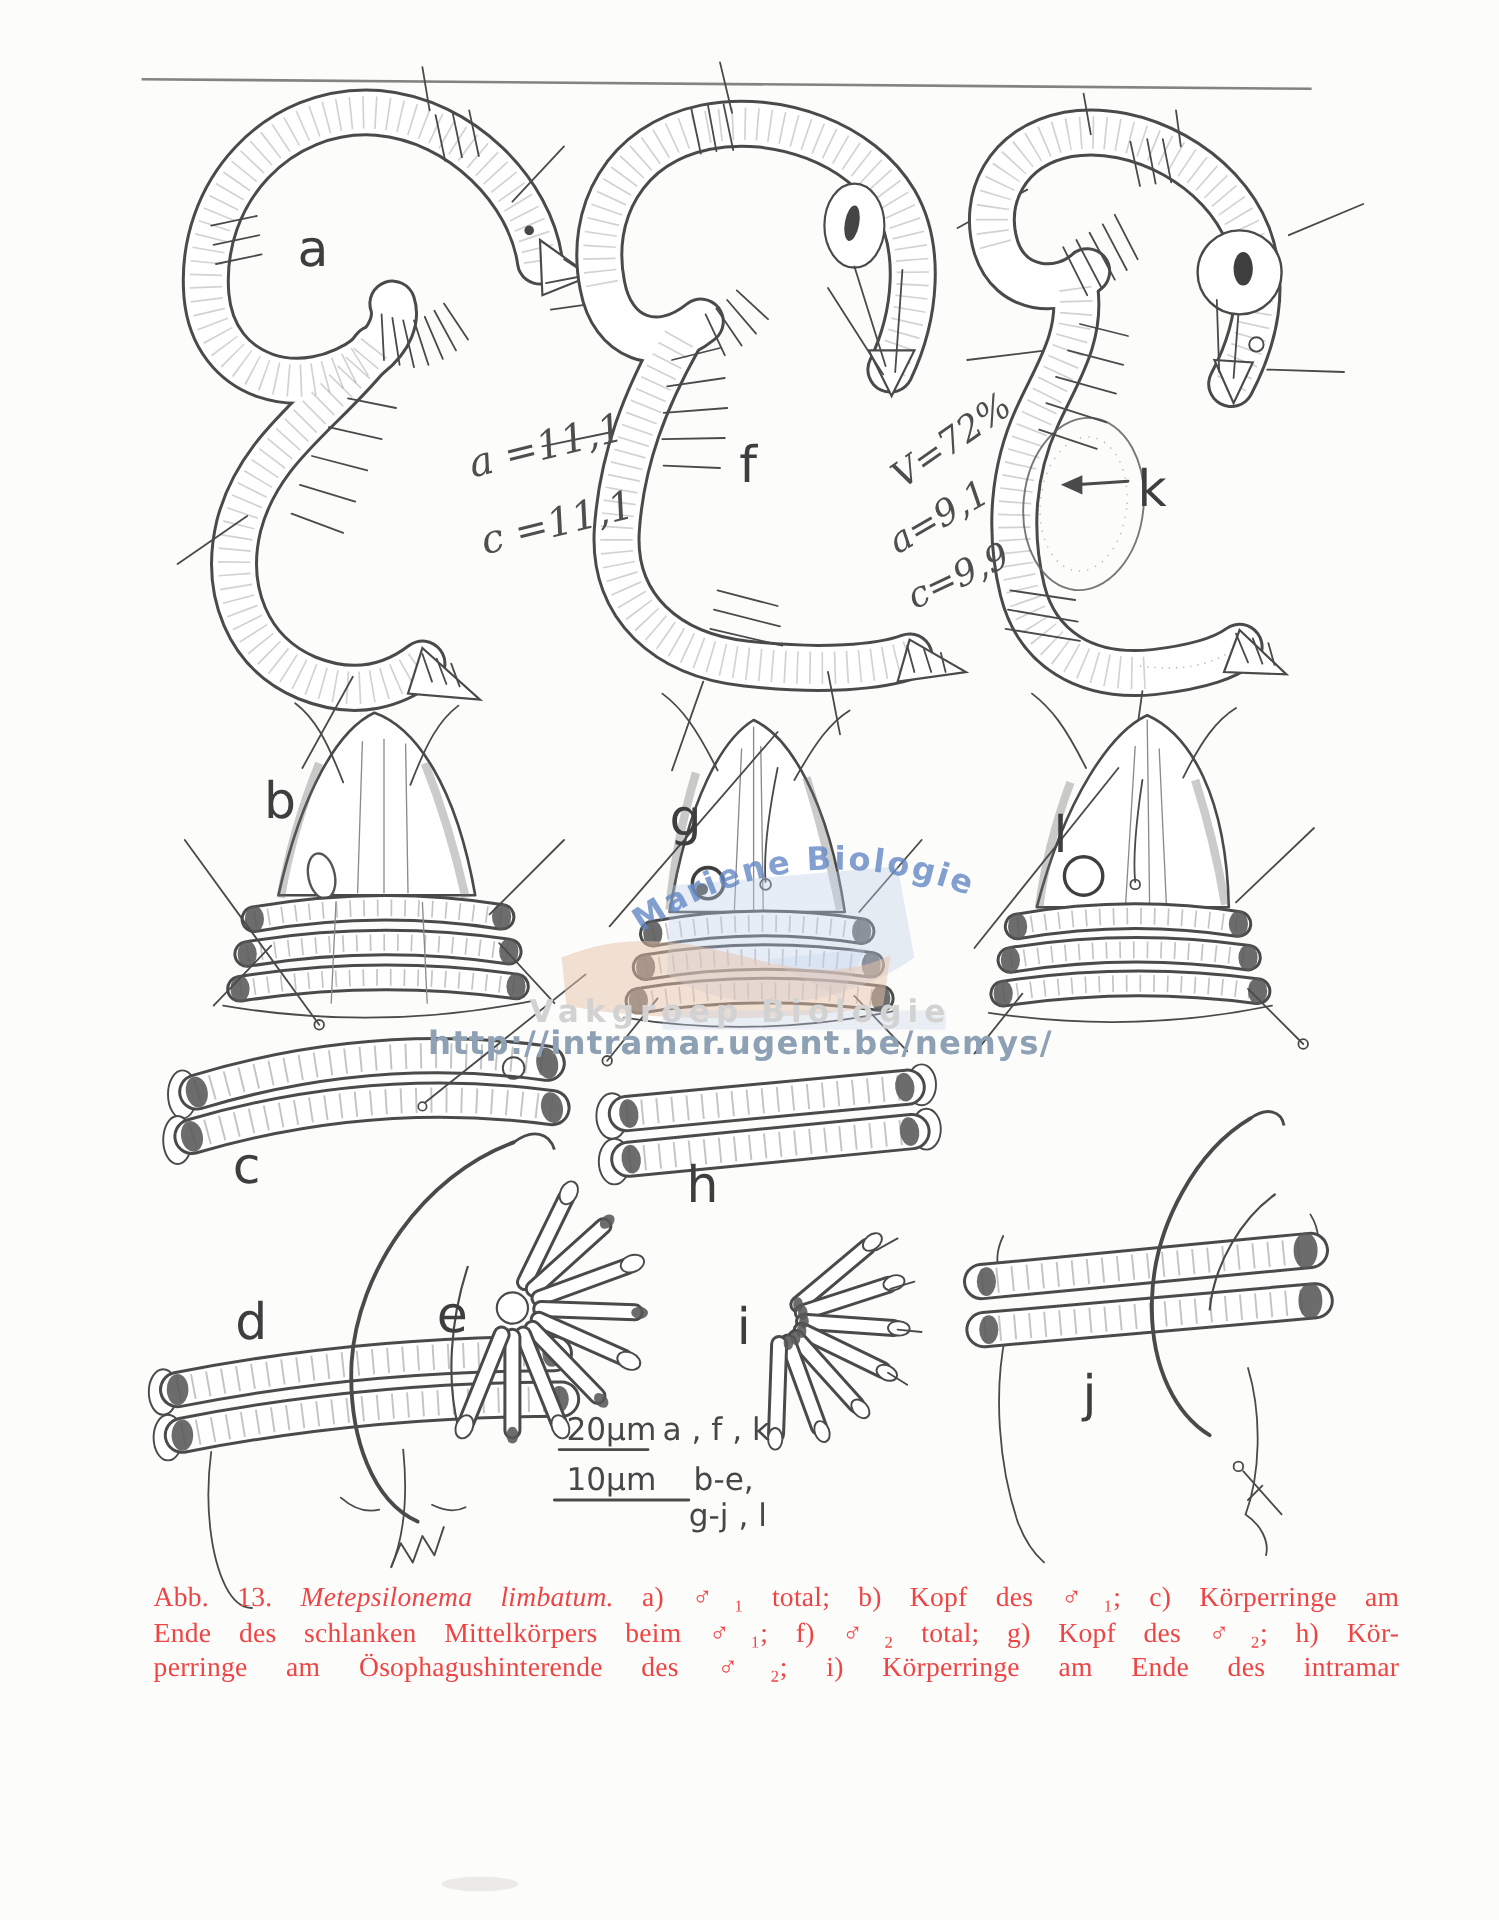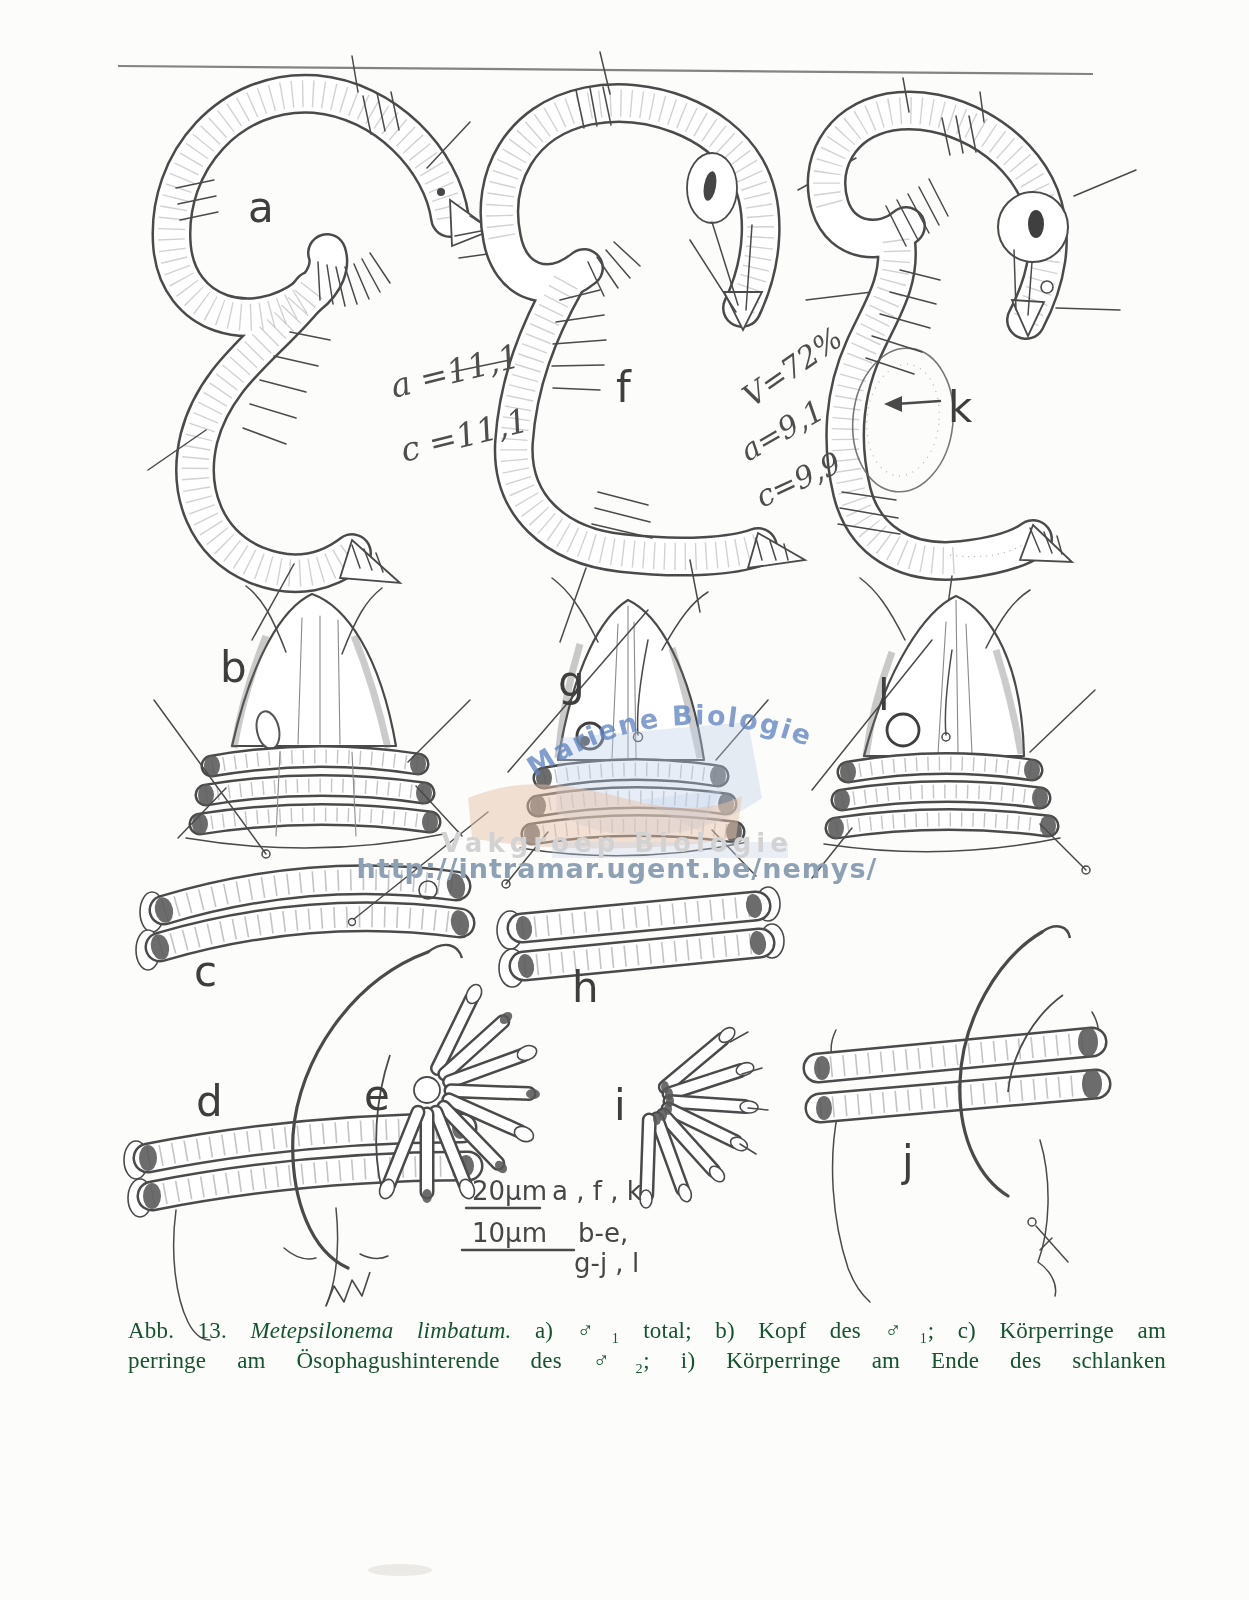--- a/index.html
+++ b/index.html
@@ -24,21 +24,21 @@
   .hr{fill:none;stroke:#8a8a8a;stroke-width:14;stroke-linecap:butt;stroke-dasharray:1.4 10;opacity:.5;}
   
   .fo{fill:none;stroke:#4a4a4a;stroke-width:15;stroke-linecap:round;}
   .fi{fill:none;stroke:#ffffff;stroke-width:10;stroke-linecap:round;}
   .ln{fill:none;stroke:#4a4a4a;stroke-width:1.5;stroke-linecap:round;}
   .ln2{fill:none;stroke:#4a4a4a;stroke-width:2.4;stroke-linecap:round;}
   .lt{fill:none;stroke:#8a8a8a;stroke-width:1.1;stroke-linecap:round;}
   .dome{fill:#ffffff;stroke:#4a4a4a;stroke-width:2.2;stroke-linejoin:round;}
   .cap{fill:#585858;opacity:.88;}
   .bump{fill:#ffffff;stroke:#4a4a4a;stroke-width:1.6;}
-  .caption{position:absolute;left:128px;top:1316px;width:1038px;color:#14532d;
+  .caption{position:absolute;left:128px;top:1316px;width:1038px;color:#ef4444;
            font-size:23px;line-height:29.5px;letter-spacing:.2px;}
   .cap-line{text-align:justify;text-align-last:justify;white-space:nowrap;}
   .cap-line.last{text-align-last:left;}
   .ital{font-style:italic;}
 </style>
 </head>
 <body>
 
 <div class="page">
 
@@ -381,16 +381,17 @@
     <text x="617" y="852" text-anchor="middle" font-family="DejaVu Sans, sans-serif" font-size="26" font-weight="bold" fill="#d2d2d2" letter-spacing="5">Vakgroep Biologie</text>
     <text x="617" y="878" text-anchor="middle" font-family="DejaVu Sans, sans-serif" font-size="27" font-weight="bold" fill="#8da0b4" letter-spacing="1">http://intramar.ugent.be/nemys/</text>
   </g>
 
   <ellipse cx="400" cy="1570" rx="32" ry="6" fill="#dbd8d2" opacity=".5"></ellipse>
 </svg>
 
   
   <div class="caption">
     <div class="cap-line"><span>Abb. 13. </span><span class="ital">Metepsilonema limbatum.</span><span> a)  ♂₁ total; b) Kopf des  ♂₁; c) Körperringe am</span></div>
-    <div class="cap-line">perringe am Ösophagushinterende des  ♂₂; i) Körperringe am Ende des schlanken</div>
+    <div class="cap-line">Ende des schlanken Mittelkörpers beim  ♂₁; f)  ♂₂ total; g) Kopf des ♂₂; h) Kör-</div>
+    <div class="cap-line">perringe am Ösophagushinterende des  ♂₂; i) Körperringe am Ende des intramar</div>
   </div>
 
 </div>
 
 </body></html>

